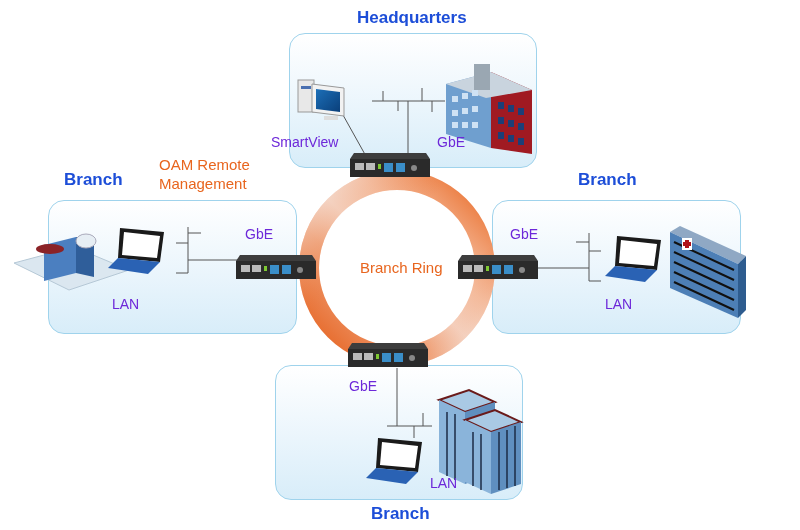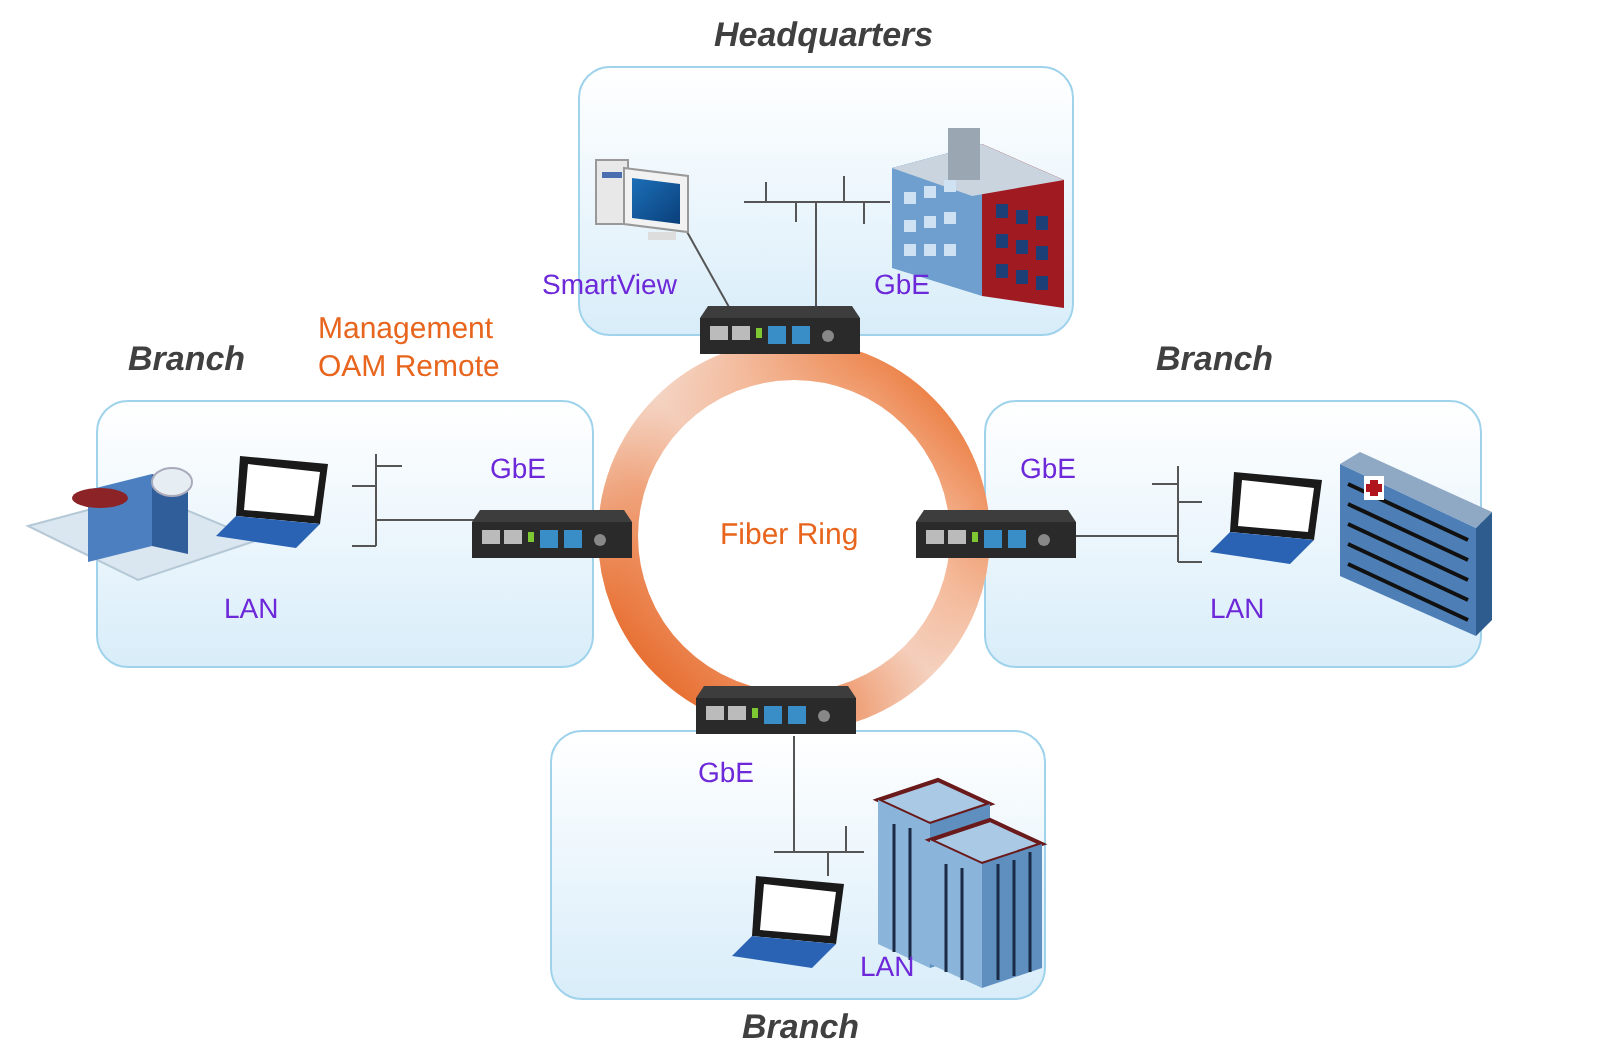--- a/index.html
+++ b/index.html
@@ -1,18 +1,18 @@
 <!DOCTYPE html>
 <html><head>
 <meta charset="utf-8">
 <style>
   html,body{margin:0;padding:0;background:#ffffff;}
   body{width:800px;height:530px;position:relative;overflow:hidden;font-family:"Liberation Sans",sans-serif;}
   .panel{position:absolute;border:1.5px solid #9fd3ec;border-radius:16px;background:linear-gradient(180deg,#ffffff 0%,#eaf5fc 55%,#d8edf9 100%);box-sizing:border-box;}
-  .title{position:absolute;color:#404040;font-weight:bold;font-size:17px;white-space:nowrap;font-style:italic;}
+  .title{position:absolute;color:#1d4ed8;font-weight:bold;font-size:17px;white-space:nowrap;}
   .lbl{position:absolute;color:#6d28d9;font-size:14px;white-space:nowrap;}
   .orange{position:absolute;color:#e8651e;font-size:15px;line-height:19px;}
   svg{position:absolute;left:0;top:0;}
 </style>
 </head>
 <body>
 
 <div class="panel" style="left:289px;top:33px;width:248px;height:135px;"></div>
 <div class="panel" style="left:48px;top:200px;width:249px;height:134px;"></div>
 <div class="panel" style="left:492px;top:200px;width:249px;height:134px;"></div>
@@ -224,16 +224,16 @@
 <div class="lbl" style="left:271px;top:134px;">SmartView</div>
 <div class="lbl" style="left:437px;top:134px;">GbE</div>
 <div class="lbl" style="left:245px;top:226px;">GbE</div>
 <div class="lbl" style="left:112px;top:296px;">LAN</div>
 <div class="lbl" style="left:510px;top:226px;">GbE</div>
 <div class="lbl" style="left:605px;top:296px;">LAN</div>
 <div class="lbl" style="left:349px;top:378px;">GbE</div>
 <div class="lbl" style="left:430px;top:475px;">LAN</div>
 
 <div class="orange" style="left:159px;top:155px;">
+  <div>OAM Remote</div>
   <div>Management</div>
-  <div>OAM Remote</div>
 </div>
-<div class="orange" style="left:360px;top:258px;font-size:15px;">Fiber Ring</div>
+<div class="orange" style="left:360px;top:258px;font-size:15px;">Branch Ring</div>
 
 </body></html>

